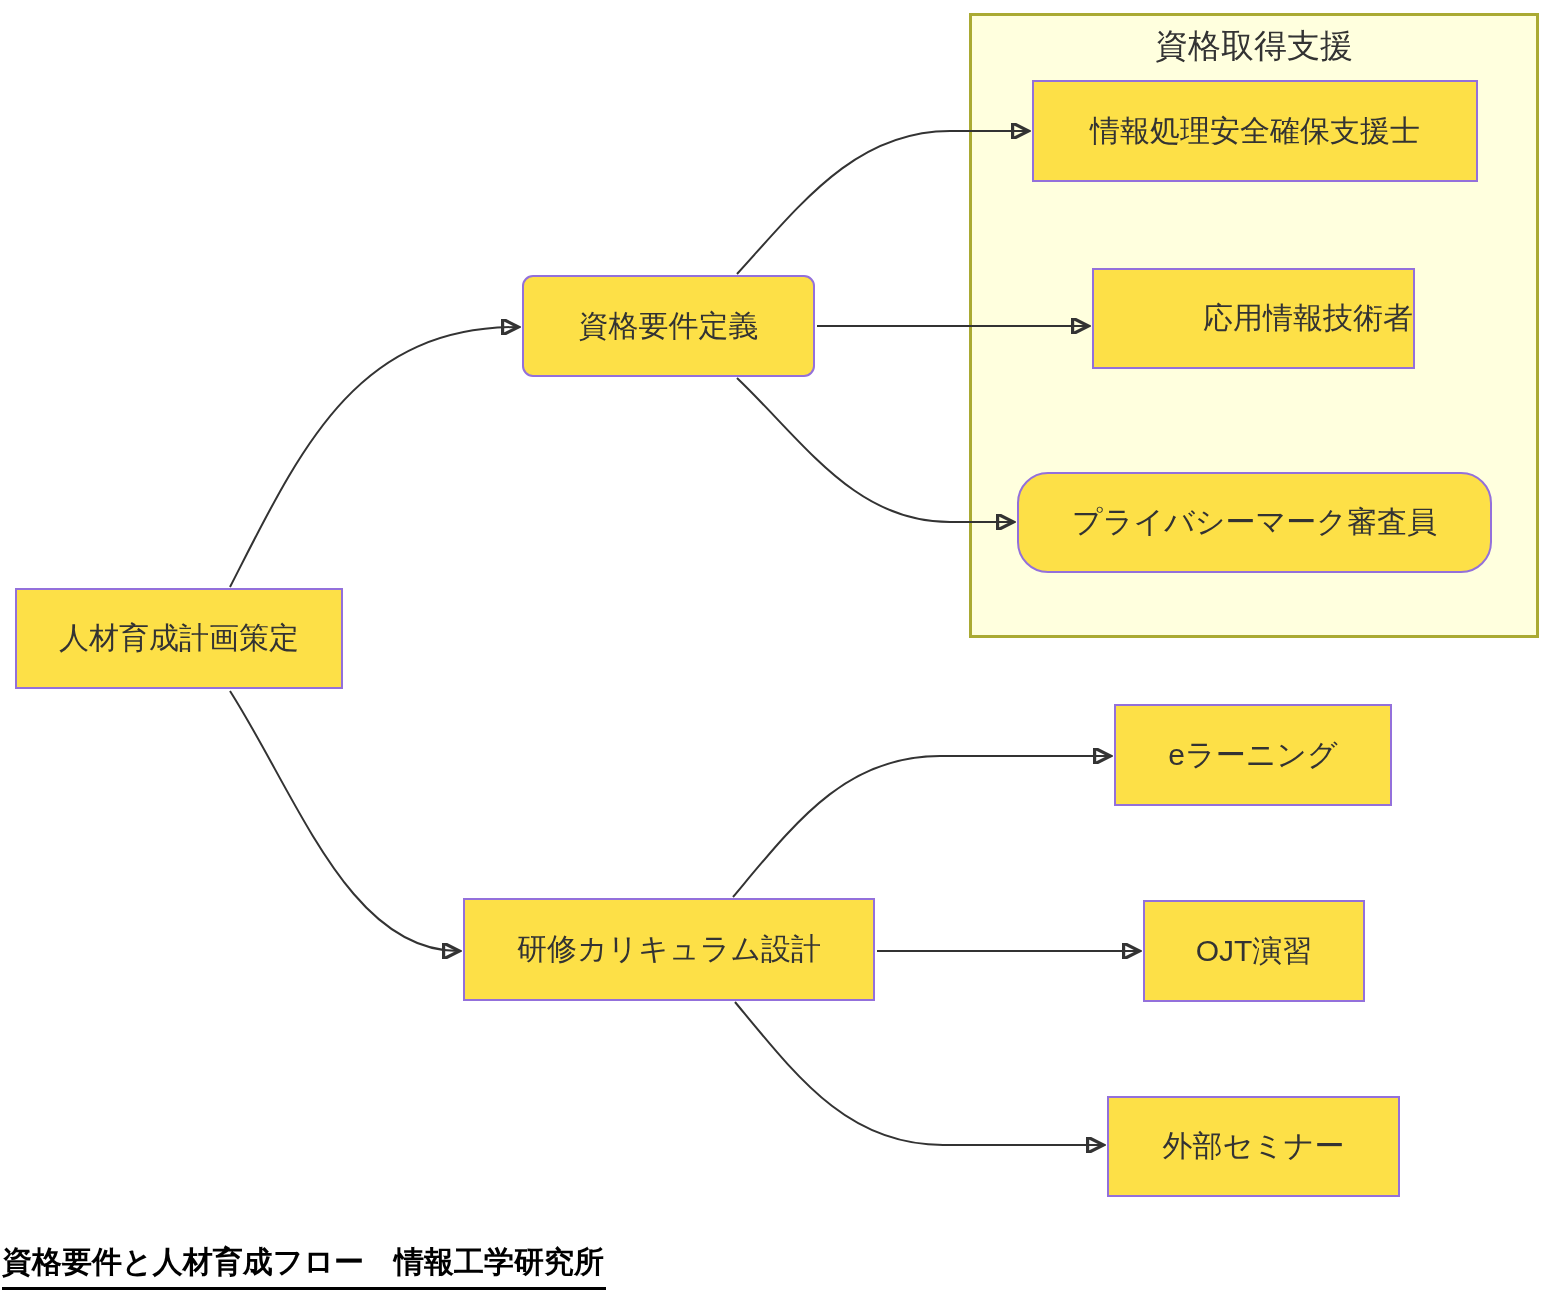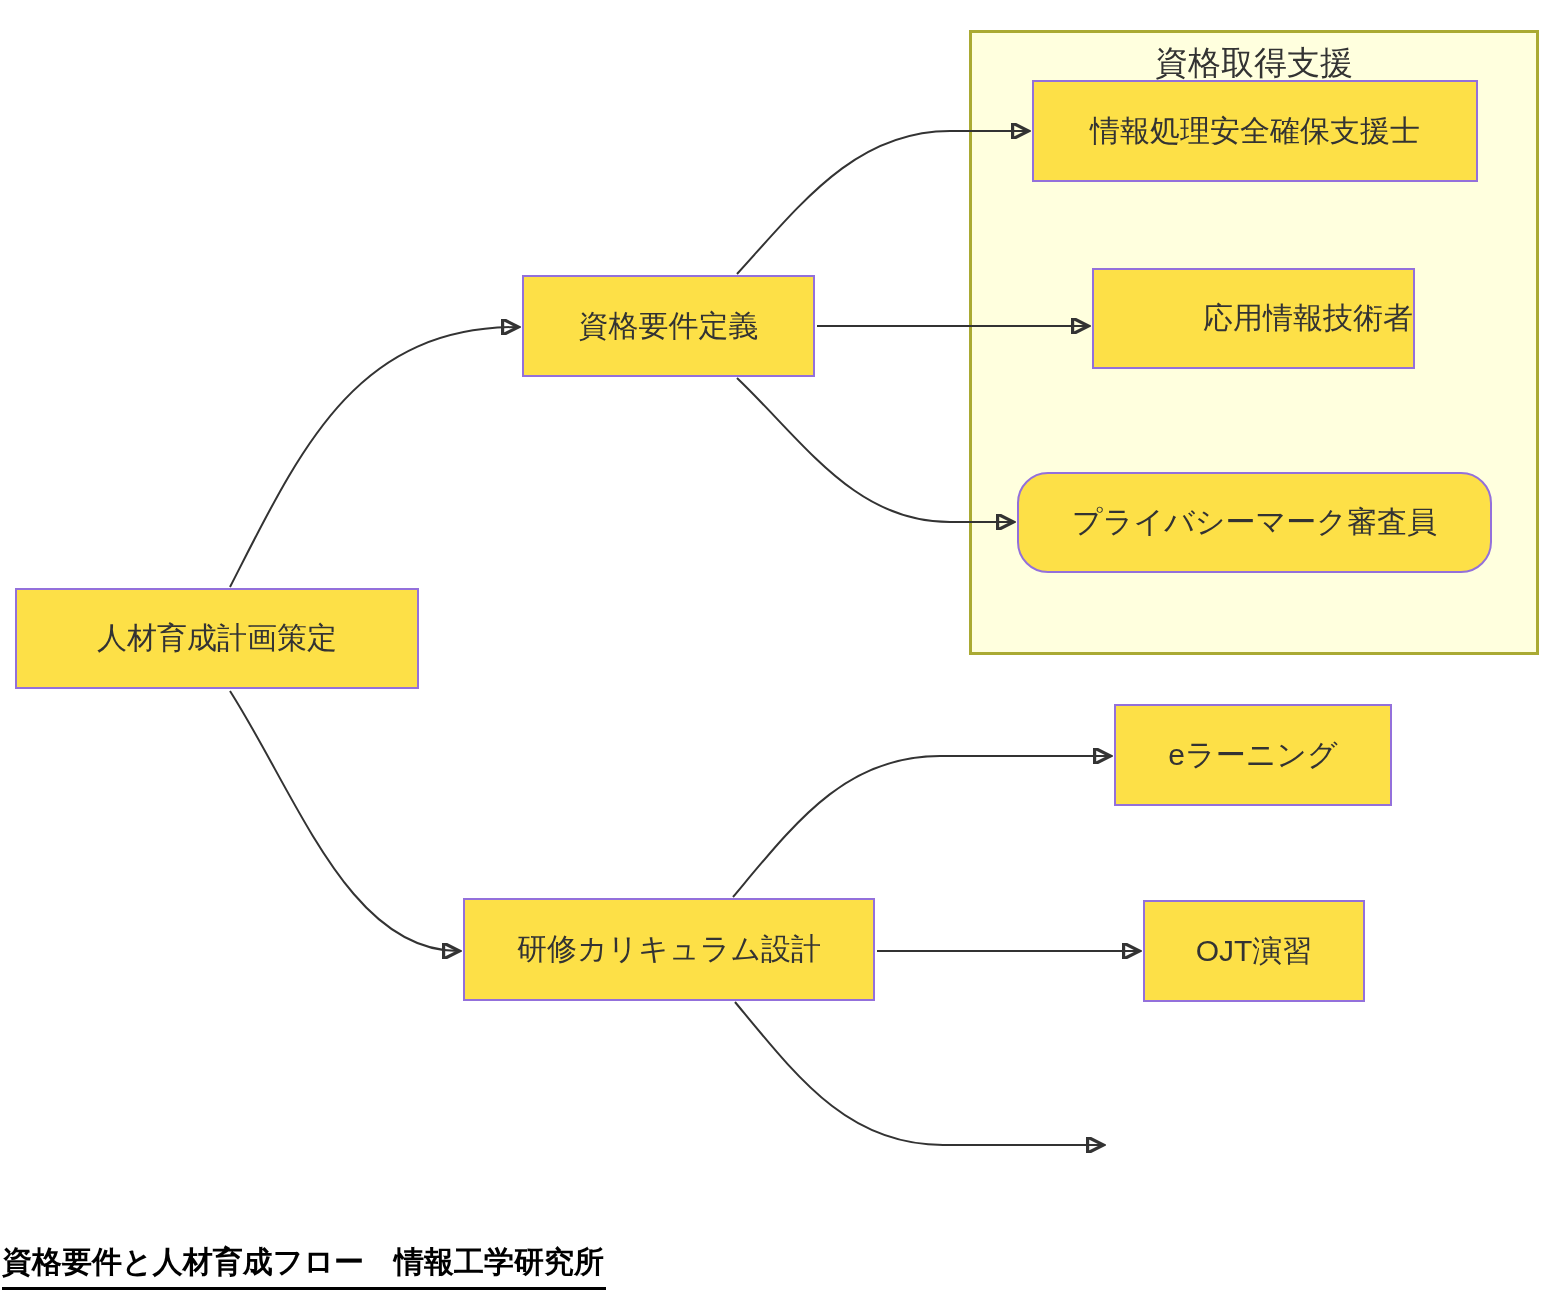--- a/index.html
+++ b/index.html
@@ -12,21 +12,21 @@
     width: 1568px;
     height: 1290px;
     background: #ffffff;
     font-family: "Liberation Sans", "DejaVu Sans", sans-serif;
     overflow: hidden;
   }
   
   .cluster {
     position: absolute;
     left: 969px;
-    top: 30px;
+    top: 13px;
     width: 570px;
     height: 625px;
     background: #FFFFDE;
     border: 3px solid #AAAA33;
     box-sizing: border-box;
     z-index: 1;
   }
   .cluster-title {
     position: absolute;
     left: 0;
@@ -55,22 +55,22 @@
     border: 2px solid #9370DB;
     box-sizing: border-box;
     display: flex;
     align-items: center;
     justify-content: center;
     font-size: 30px;
     color: #333333;
     z-index: 3;
     white-space: nowrap;
   }
-  #node-plan          { left: 15px;   top: 588px;  width: 404px; height: 101px; }
-  #node-qual-def      { left: 522px;  top: 275px;  width: 293px; height: 102px; }
+  #node-plan          { left: 15px;   top: 588px;  width: 328px; height: 101px; }
+  #node-qual-def      { left: 522px;  top: 275px;  width: 293px; height: 102px; border-radius: 11px; }
   #node-curriculum    { left: 463px;  top: 898px;  width: 412px; height: 103px; }
   #node-sc-specialist { left: 1032px; top: 80px;   width: 446px; height: 102px; }
   #node-applied-it    { left: 1092px; top: 268px;  width: 323px; height: 101px; justify-content: flex-end; }
   #node-pmark-auditor { left: 1017px; top: 472px;  width: 475px; height: 101px; border-radius: 31px; }
   #node-elearning     { left: 1114px; top: 704px;  width: 278px; height: 102px; }
   #node-ojt           { left: 1143px; top: 900px;  width: 222px; height: 102px; }
   #node-seminar       { left: 1107px; top: 1096px; width: 293px; height: 101px; }
   
   .caption {
     position: absolute;
@@ -136,16 +136,19 @@
   </div>
 
   <div class="node" id="node-elearning">
     <span>eラーニング</span>
   </div>
 
   <div class="node" id="node-ojt">
     <span>OJT演習</span>
   </div>
 
+  <div class="node" id="node-seminar">
+    <span>外部セミナー</span>
+  </div>
 
   <div class="caption">資格要件と人材育成フロー　情報工学研究所</div>
 
 </div>
 
 </body></html>

